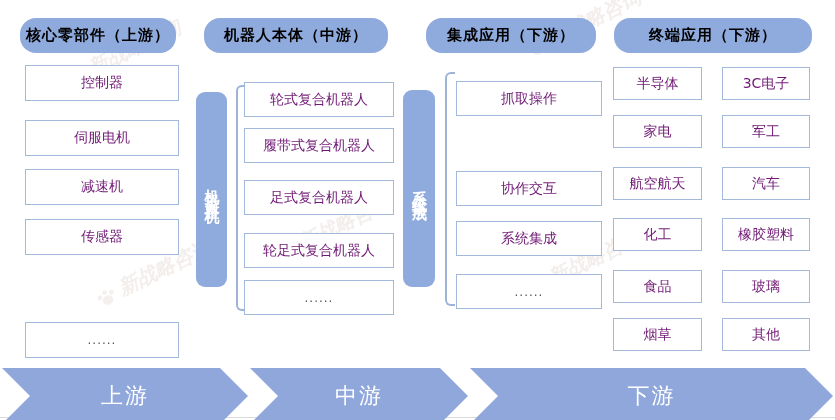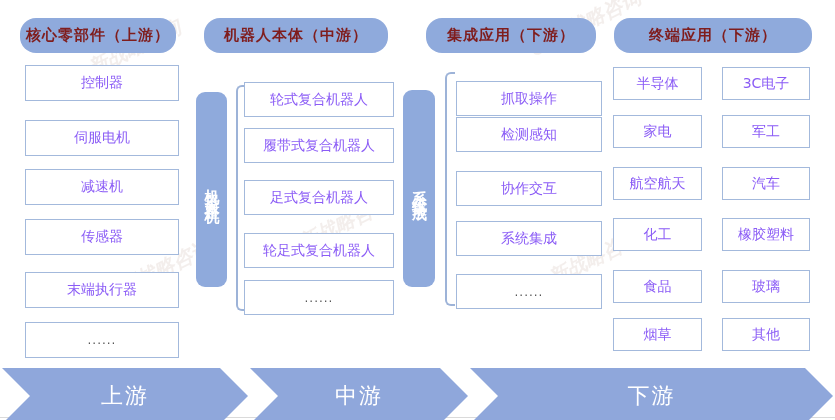--- a/index.html
+++ b/index.html
@@ -1,25 +1,25 @@
 <!DOCTYPE html>
 <html><head>
 <meta charset="utf-8">
 <style>
   html,body{margin:0;padding:0;background:#ffffff;}
   body{font-family:"DejaVu Sans","Liberation Sans",sans-serif;}
   .canvas{position:relative;width:835px;height:420px;background:#ffffff;overflow:hidden;}
 
   
   .hdr{position:absolute;top:18px;height:35px;background:#8FAADC;border-radius:16px;
-       color:#7f1d1d;font-weight:bold;font-size:15px;display:flex;align-items:center;
+       color:#000000;font-weight:bold;font-size:15px;display:flex;align-items:center;
        justify-content:center;letter-spacing:1px;z-index:3;}
 
   
-  .box{position:absolute;background:#ffffff;border:1.5px solid #A3B9DC;color:#8b5cf6;
+  .box{position:absolute;background:#ffffff;border:1.5px solid #A3B9DC;color:#701a75;
        font-size:14px;display:flex;align-items:center;justify-content:center;z-index:3;}
   .box.dots{font-size:12px;letter-spacing:1px;color:#555555;}
 
   
   .vbar{position:absolute;background:#8FAADC;border-radius:9px;color:#ffffff;
         font-weight:bold;font-size:15px;display:flex;align-items:center;justify-content:center;
         writing-mode:vertical-rl;text-orientation:upright;letter-spacing:5px;z-index:3;}
 
   
   .bracket{position:absolute;border-left:2px solid #9DB3D8;border-top:2px solid #9DB3D8;
@@ -102,35 +102,33 @@
 
   <div class="hdr" style="left:20px;width:156px">核心零部件（上游）</div>
   <div class="hdr" style="left:204px;width:184px">机器人本体（中游）</div>
   <div class="hdr" style="left:426px;width:170px">集成应用（下游）</div>
   <div class="hdr" style="left:614px;width:198px">终端应用（下游）</div>
 
   <div class="box" style="left:25px;top:65px;width:152px;height:34px">控制器</div>
   <div class="box" style="left:25px;top:120px;width:152px;height:34px">伺服电机</div>
   <div class="box" style="left:25px;top:169px;width:152px;height:34px">减速机</div>
   <div class="box" style="left:25px;top:219px;width:152px;height:34px">传感器</div>
-  <div class="box" style="left:25px;top:272px;width:152px;height:34px">末端执行器</div>
   <div class="box dots" style="left:25px;top:322px;width:152px;height:34px">......</div>
 
   <div class="vbar" style="left:196px;top:92px;width:31px;height:195px">机器人整机</div>
   <div class="bracket" style="left:236px;top:85px;width:8px;height:222px"></div>
   <div class="box" style="left:244px;top:82px;width:148px;height:33px">轮式复合机器人</div>
   <div class="box" style="left:244px;top:128px;width:148px;height:33px">履带式复合机器人</div>
   <div class="box" style="left:244px;top:180px;width:148px;height:33px">足式复合机器人</div>
   <div class="box" style="left:244px;top:233px;width:148px;height:33px">轮足式复合机器人</div>
   <div class="box dots" style="left:244px;top:280px;width:148px;height:33px">......</div>
 
   <div class="vbar" style="left:403px;top:90px;width:32px;height:197px">系统集成</div>
   <div class="bracket" style="left:445px;top:72px;width:8px;height:230px"></div>
   <div class="box" style="left:456px;top:81px;width:144px;height:33px">抓取操作</div>
-  <div class="box" style="left:456px;top:117px;width:144px;height:33px">检测感知</div>
   <div class="box" style="left:456px;top:171px;width:144px;height:33px">协作交互</div>
   <div class="box" style="left:456px;top:221px;width:144px;height:33px">系统集成</div>
   <div class="box dots" style="left:456px;top:274px;width:144px;height:33px">......</div>
 
   <div class="box" style="left:613px;top:67px;width:87px;height:31px">半导体</div>
   <div class="box" style="left:613px;top:115px;width:87px;height:31px">家电</div>
   <div class="box" style="left:613px;top:167px;width:87px;height:31px">航空航天</div>
   <div class="box" style="left:613px;top:218px;width:87px;height:31px">化工</div>
   <div class="box" style="left:613px;top:270px;width:87px;height:31px">食品</div>
   <div class="box" style="left:613px;top:318px;width:87px;height:31px">烟草</div>

